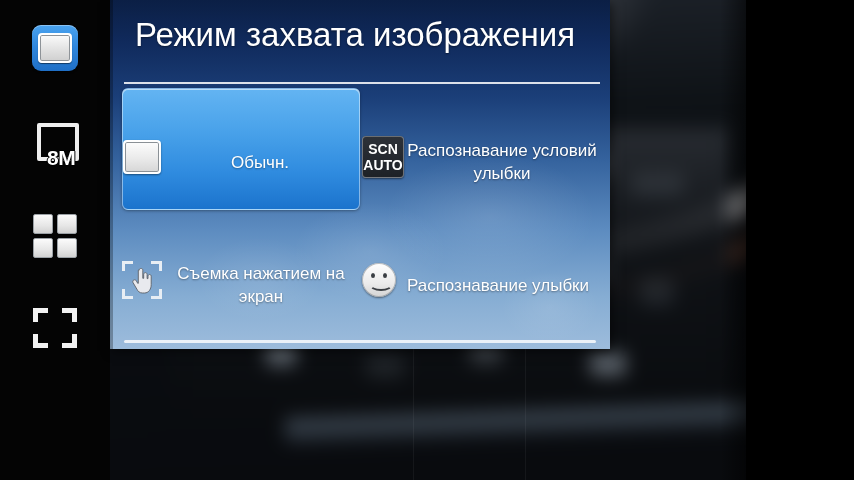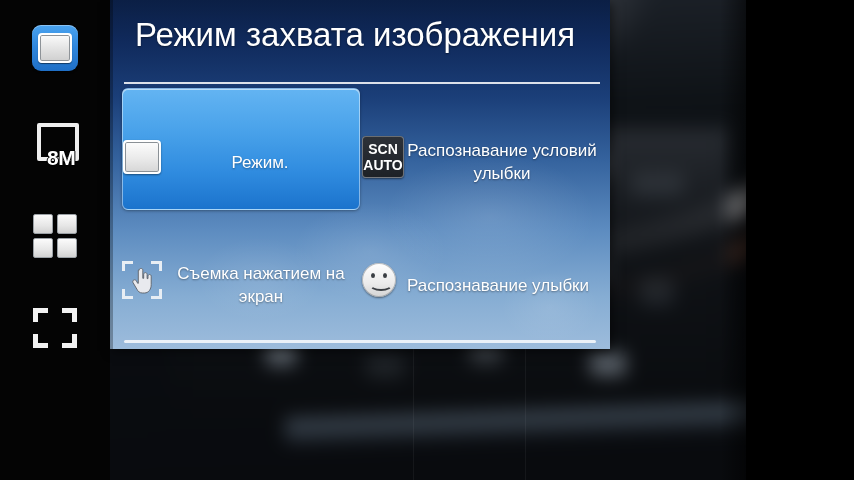--- a/index.html
+++ b/index.html
@@ -454,21 +454,21 @@
 
     <div id="panel-title">Режим захвата изображения</div>
     <div id="title-rule"></div>
 
     <div id="tile-grid">
 
       <div class="tile selected">
         <span class="tile-icon">
           <span class="ico-normal"></span>
         </span>
-        <span class="tile-label">Режим.</span>
+        <span class="tile-label">Обычн.</span>
       </div>
 
       <div class="tile">
         <span class="tile-icon">
           <span class="ico-scn">
             <span>SCN</span>
             <span>AUTO</span>
           </span>
         </span>
         <span class="tile-label">Распознавание условий улыбки</span>

